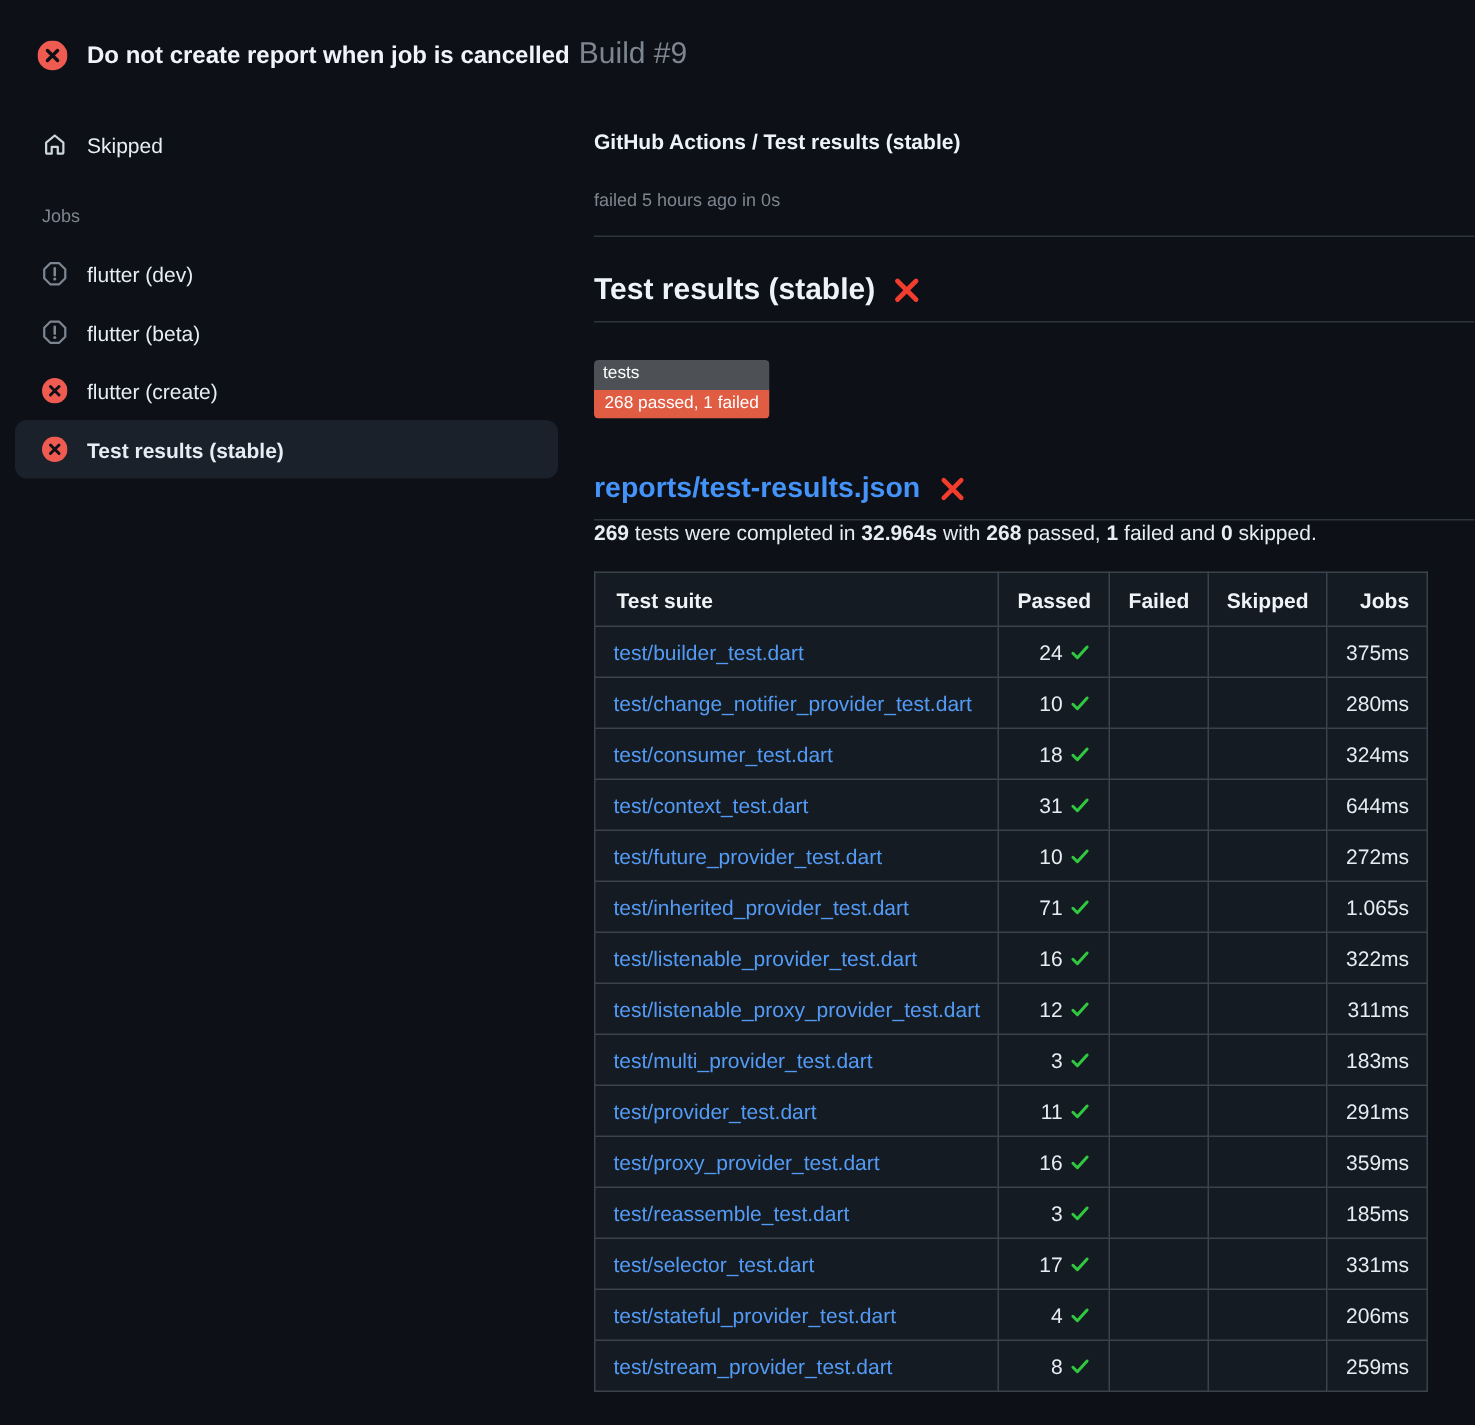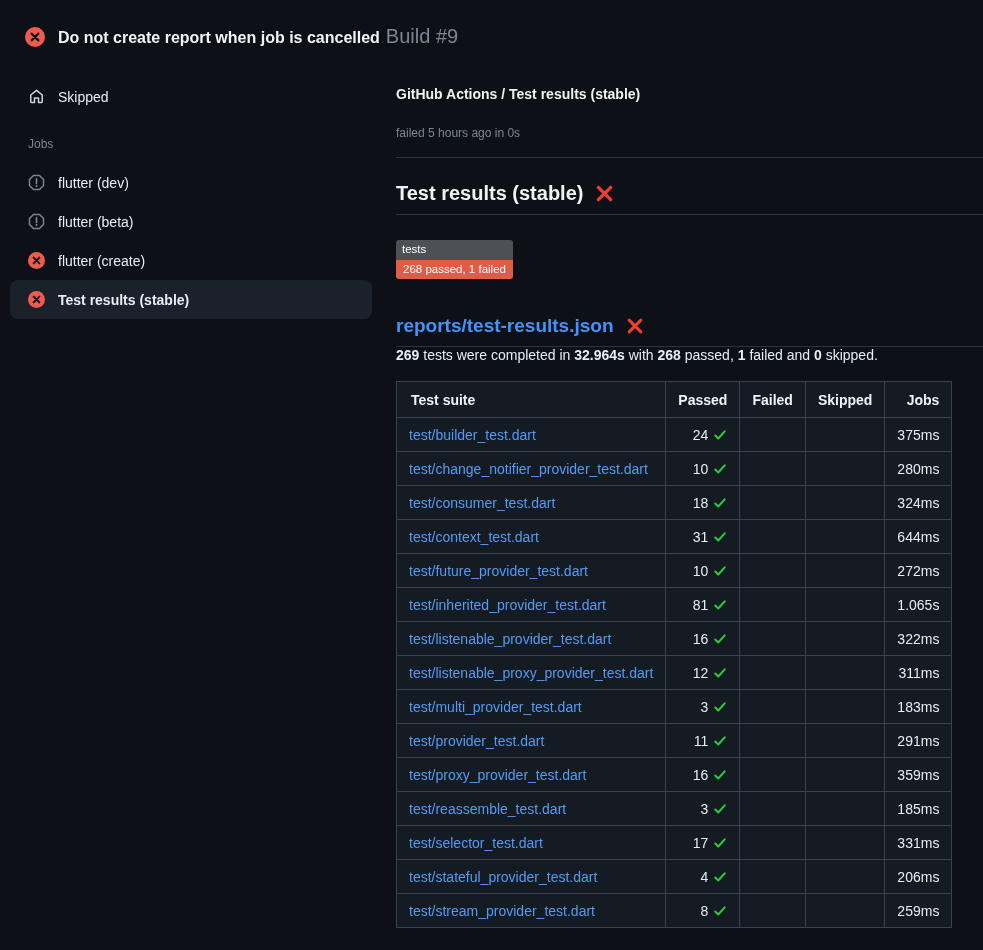--- a/index.html
+++ b/index.html
@@ -262,21 +262,21 @@
                   <path d="M2.6 8.6 L6 12 L13.4 3.8" fill="none" stroke="var(--green)" stroke-width="2.3" stroke-linecap="round" stroke-linejoin="round"></path>
                 </svg>
               </span></td>
             <td class="num-cell"></td>
             <td class="num-cell"></td>
             <td class="num-cell">272ms</td>
           </tr>
           <tr>
             <td class="suite-cell"><a>test/inherited_provider_test.dart</a></td>
             <td class="num-cell"><span class="cell-flex">
-                <span>81</span>
+                <span>71</span>
                 <svg class="icon-14" viewBox="0 0 16 16">
                   <path d="M2.6 8.6 L6 12 L13.4 3.8" fill="none" stroke="var(--green)" stroke-width="2.3" stroke-linecap="round" stroke-linejoin="round"></path>
                 </svg>
               </span></td>
             <td class="num-cell"></td>
             <td class="num-cell"></td>
             <td class="num-cell">1.065s</td>
           </tr>
           <tr>
             <td class="suite-cell"><a>test/listenable_provider_test.dart</a></td>

